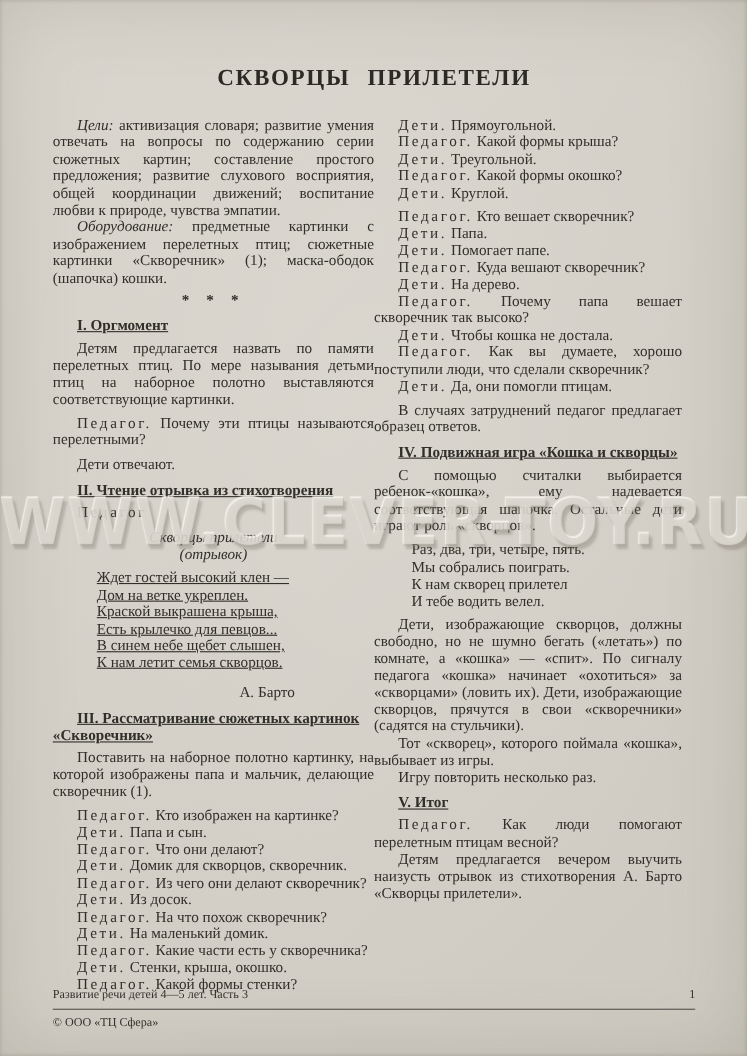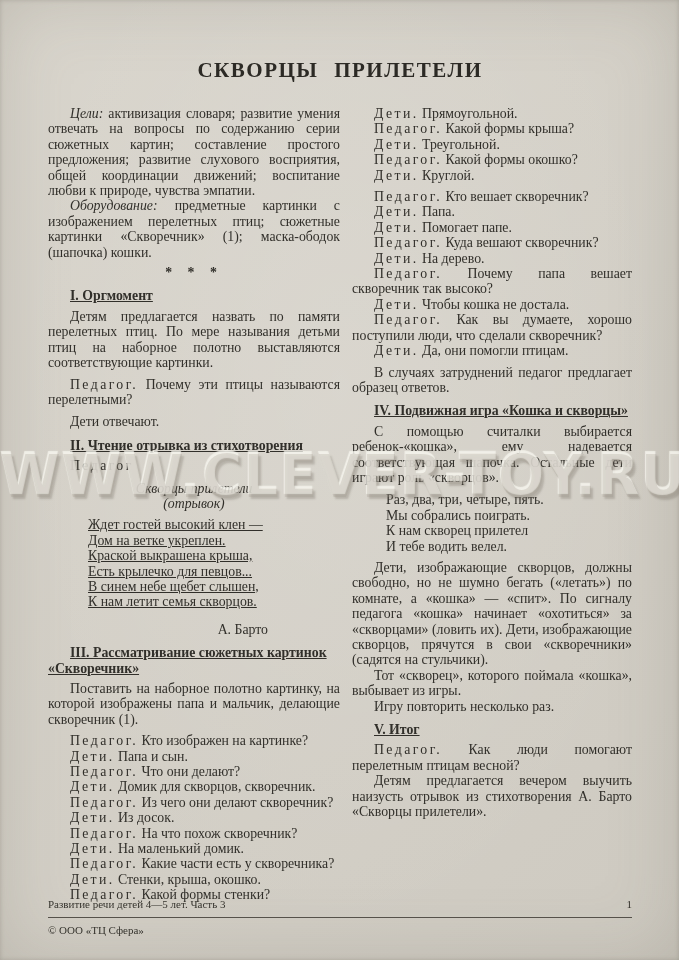--- a/index.html
+++ b/index.html
@@ -17,21 +17,21 @@
     overflow:hidden;
   }
   .content{position:absolute;left:48px;right:47px;top:0;}
   .page-title{
     margin:58px 0 0 0;
     text-align:center;
     font-size:21px;font-weight:bold;
     letter-spacing:1.5px;word-spacing:9px;
     color:#2c2a25;
   }
-  .columns{display:flex;gap:12px;margin-top:23px;}
+  .columns{display:flex;margin-top:23px;}
   .col{font-size:13.8px;line-height:15.4px;}
   .col-left{width:292px;}
   .col-right{width:280px;}
   p{margin:0;}
   .para{text-indent:22px;text-align:justify;}
   .line{text-indent:22px;}
   .mt{margin-top:6px;}
   .h-section{font-weight:bold;text-indent:22px;margin:8px 0 5px 0;text-align:left;text-decoration:underline;}
   .stars{text-align:center;letter-spacing:6px;margin:5px 0 2px 0;font-weight:bold;}
   .spk{letter-spacing:2.4px;}

